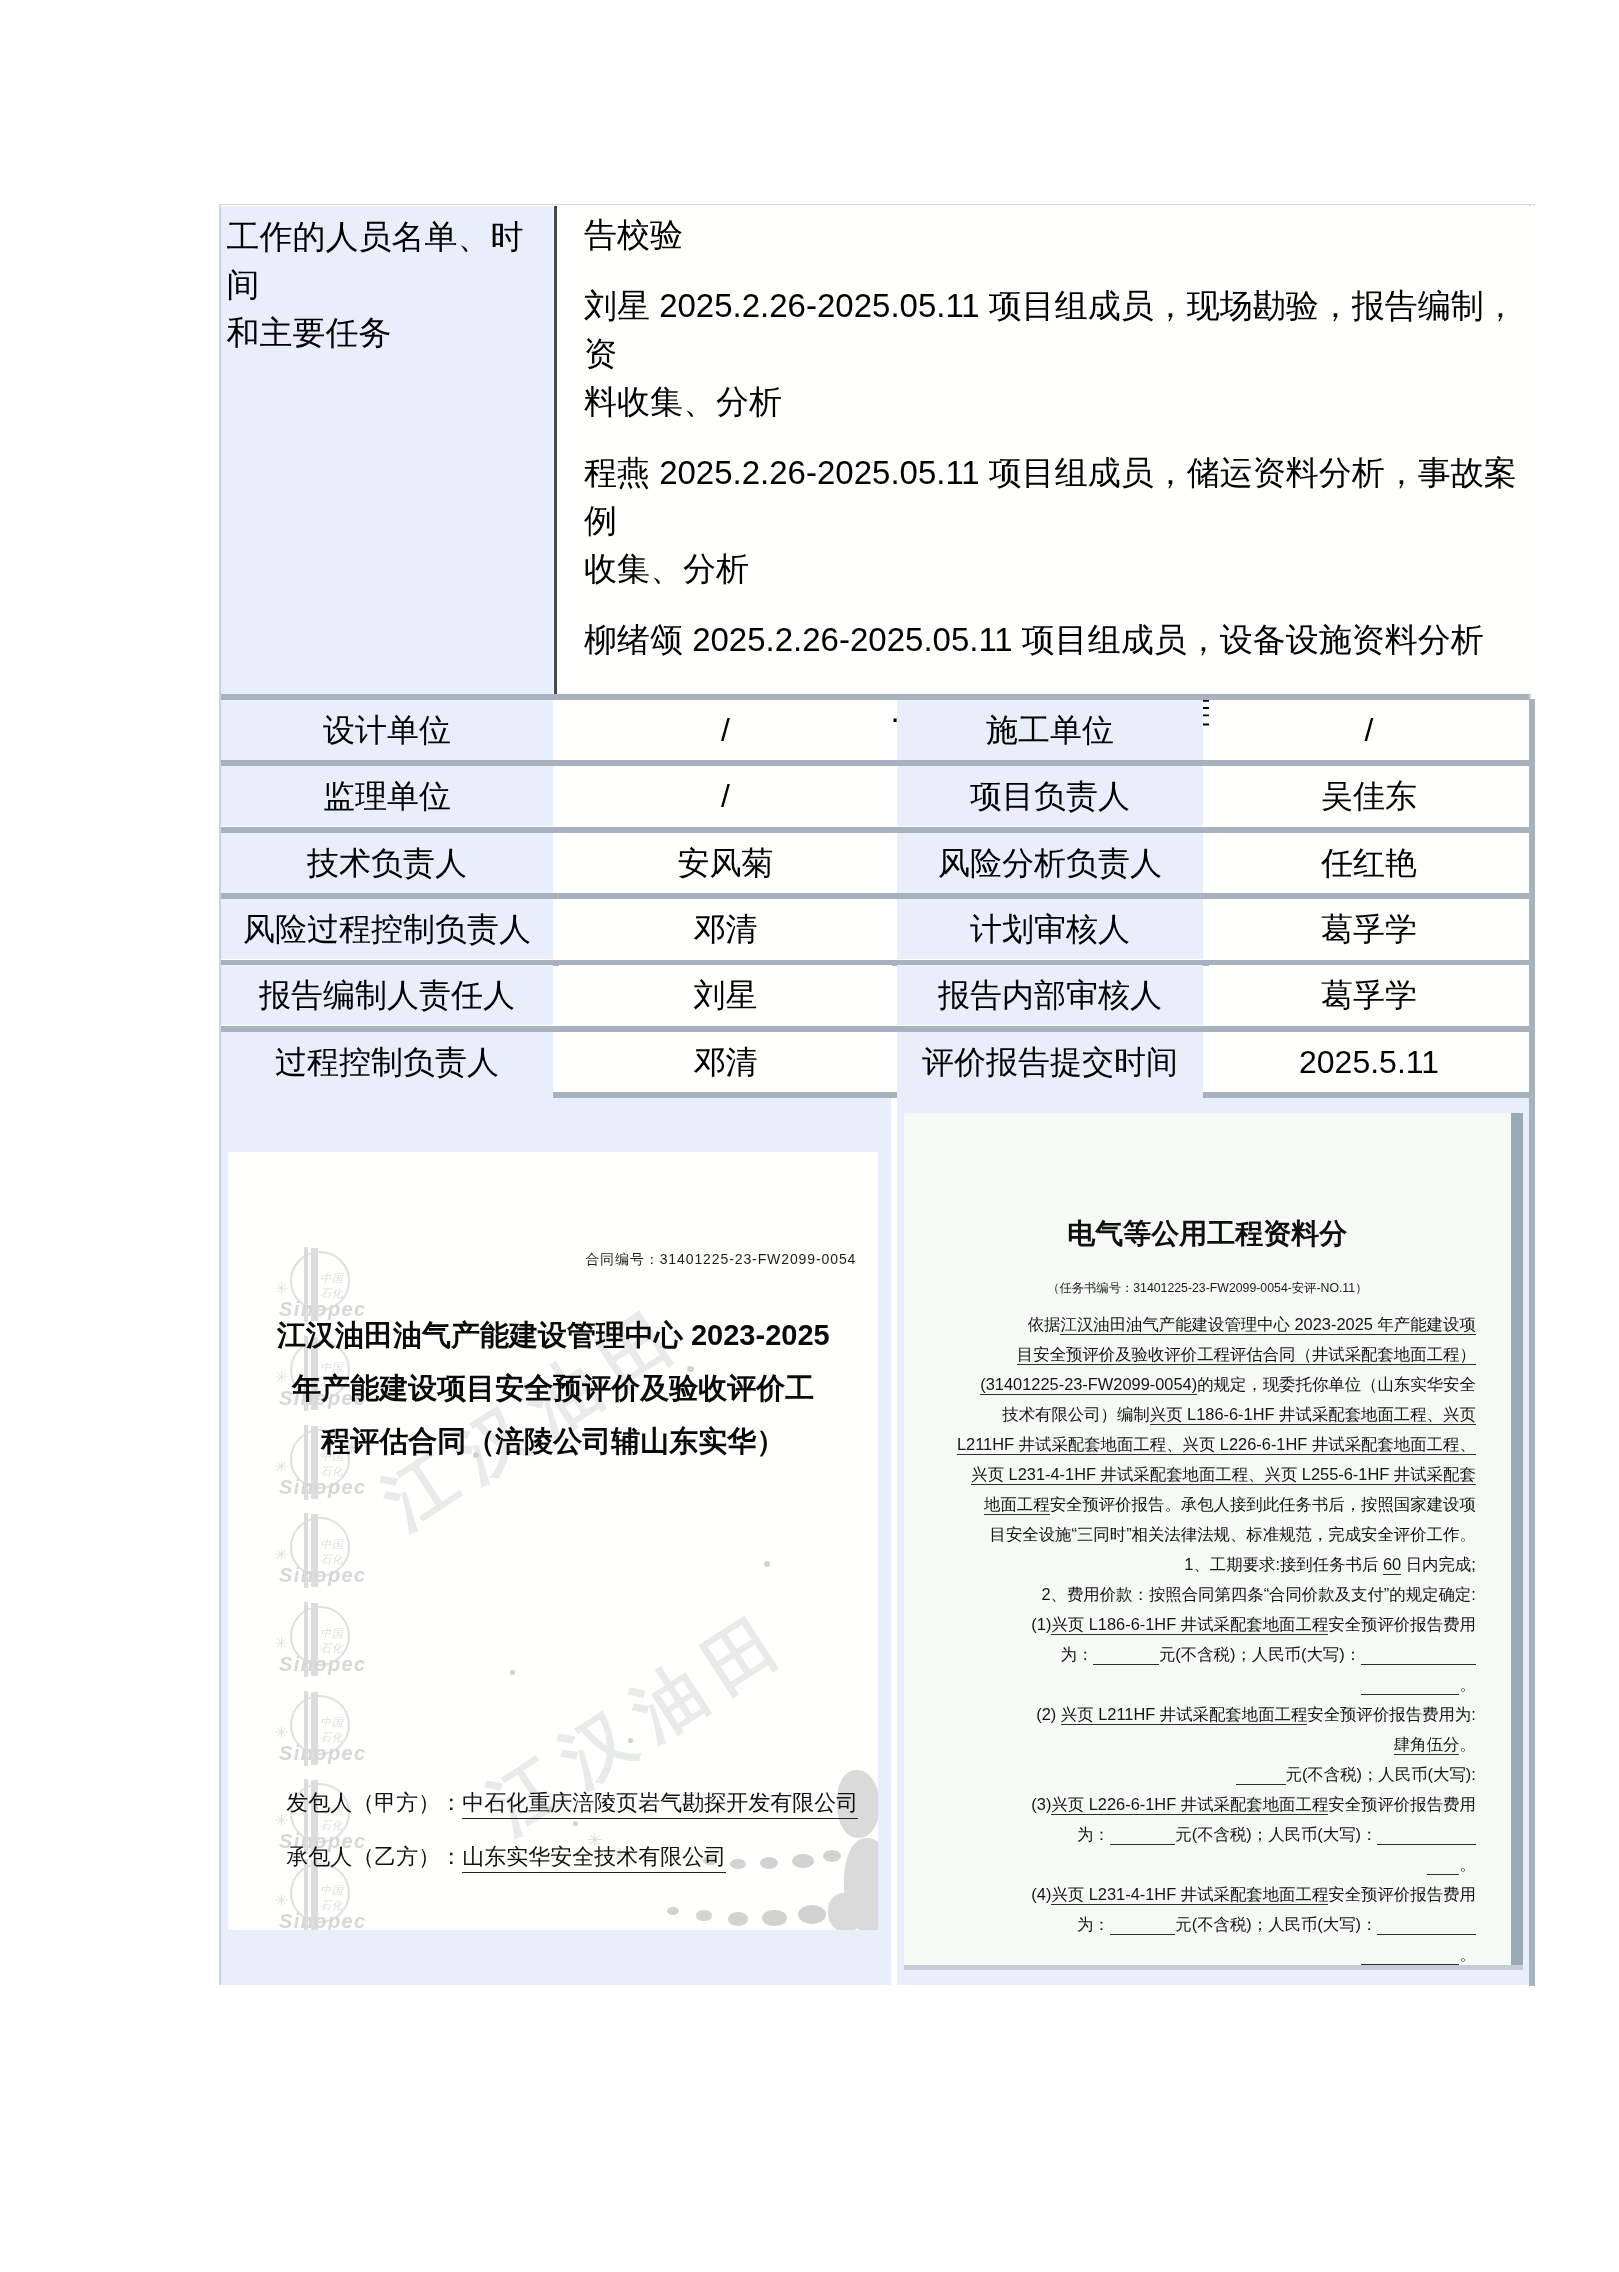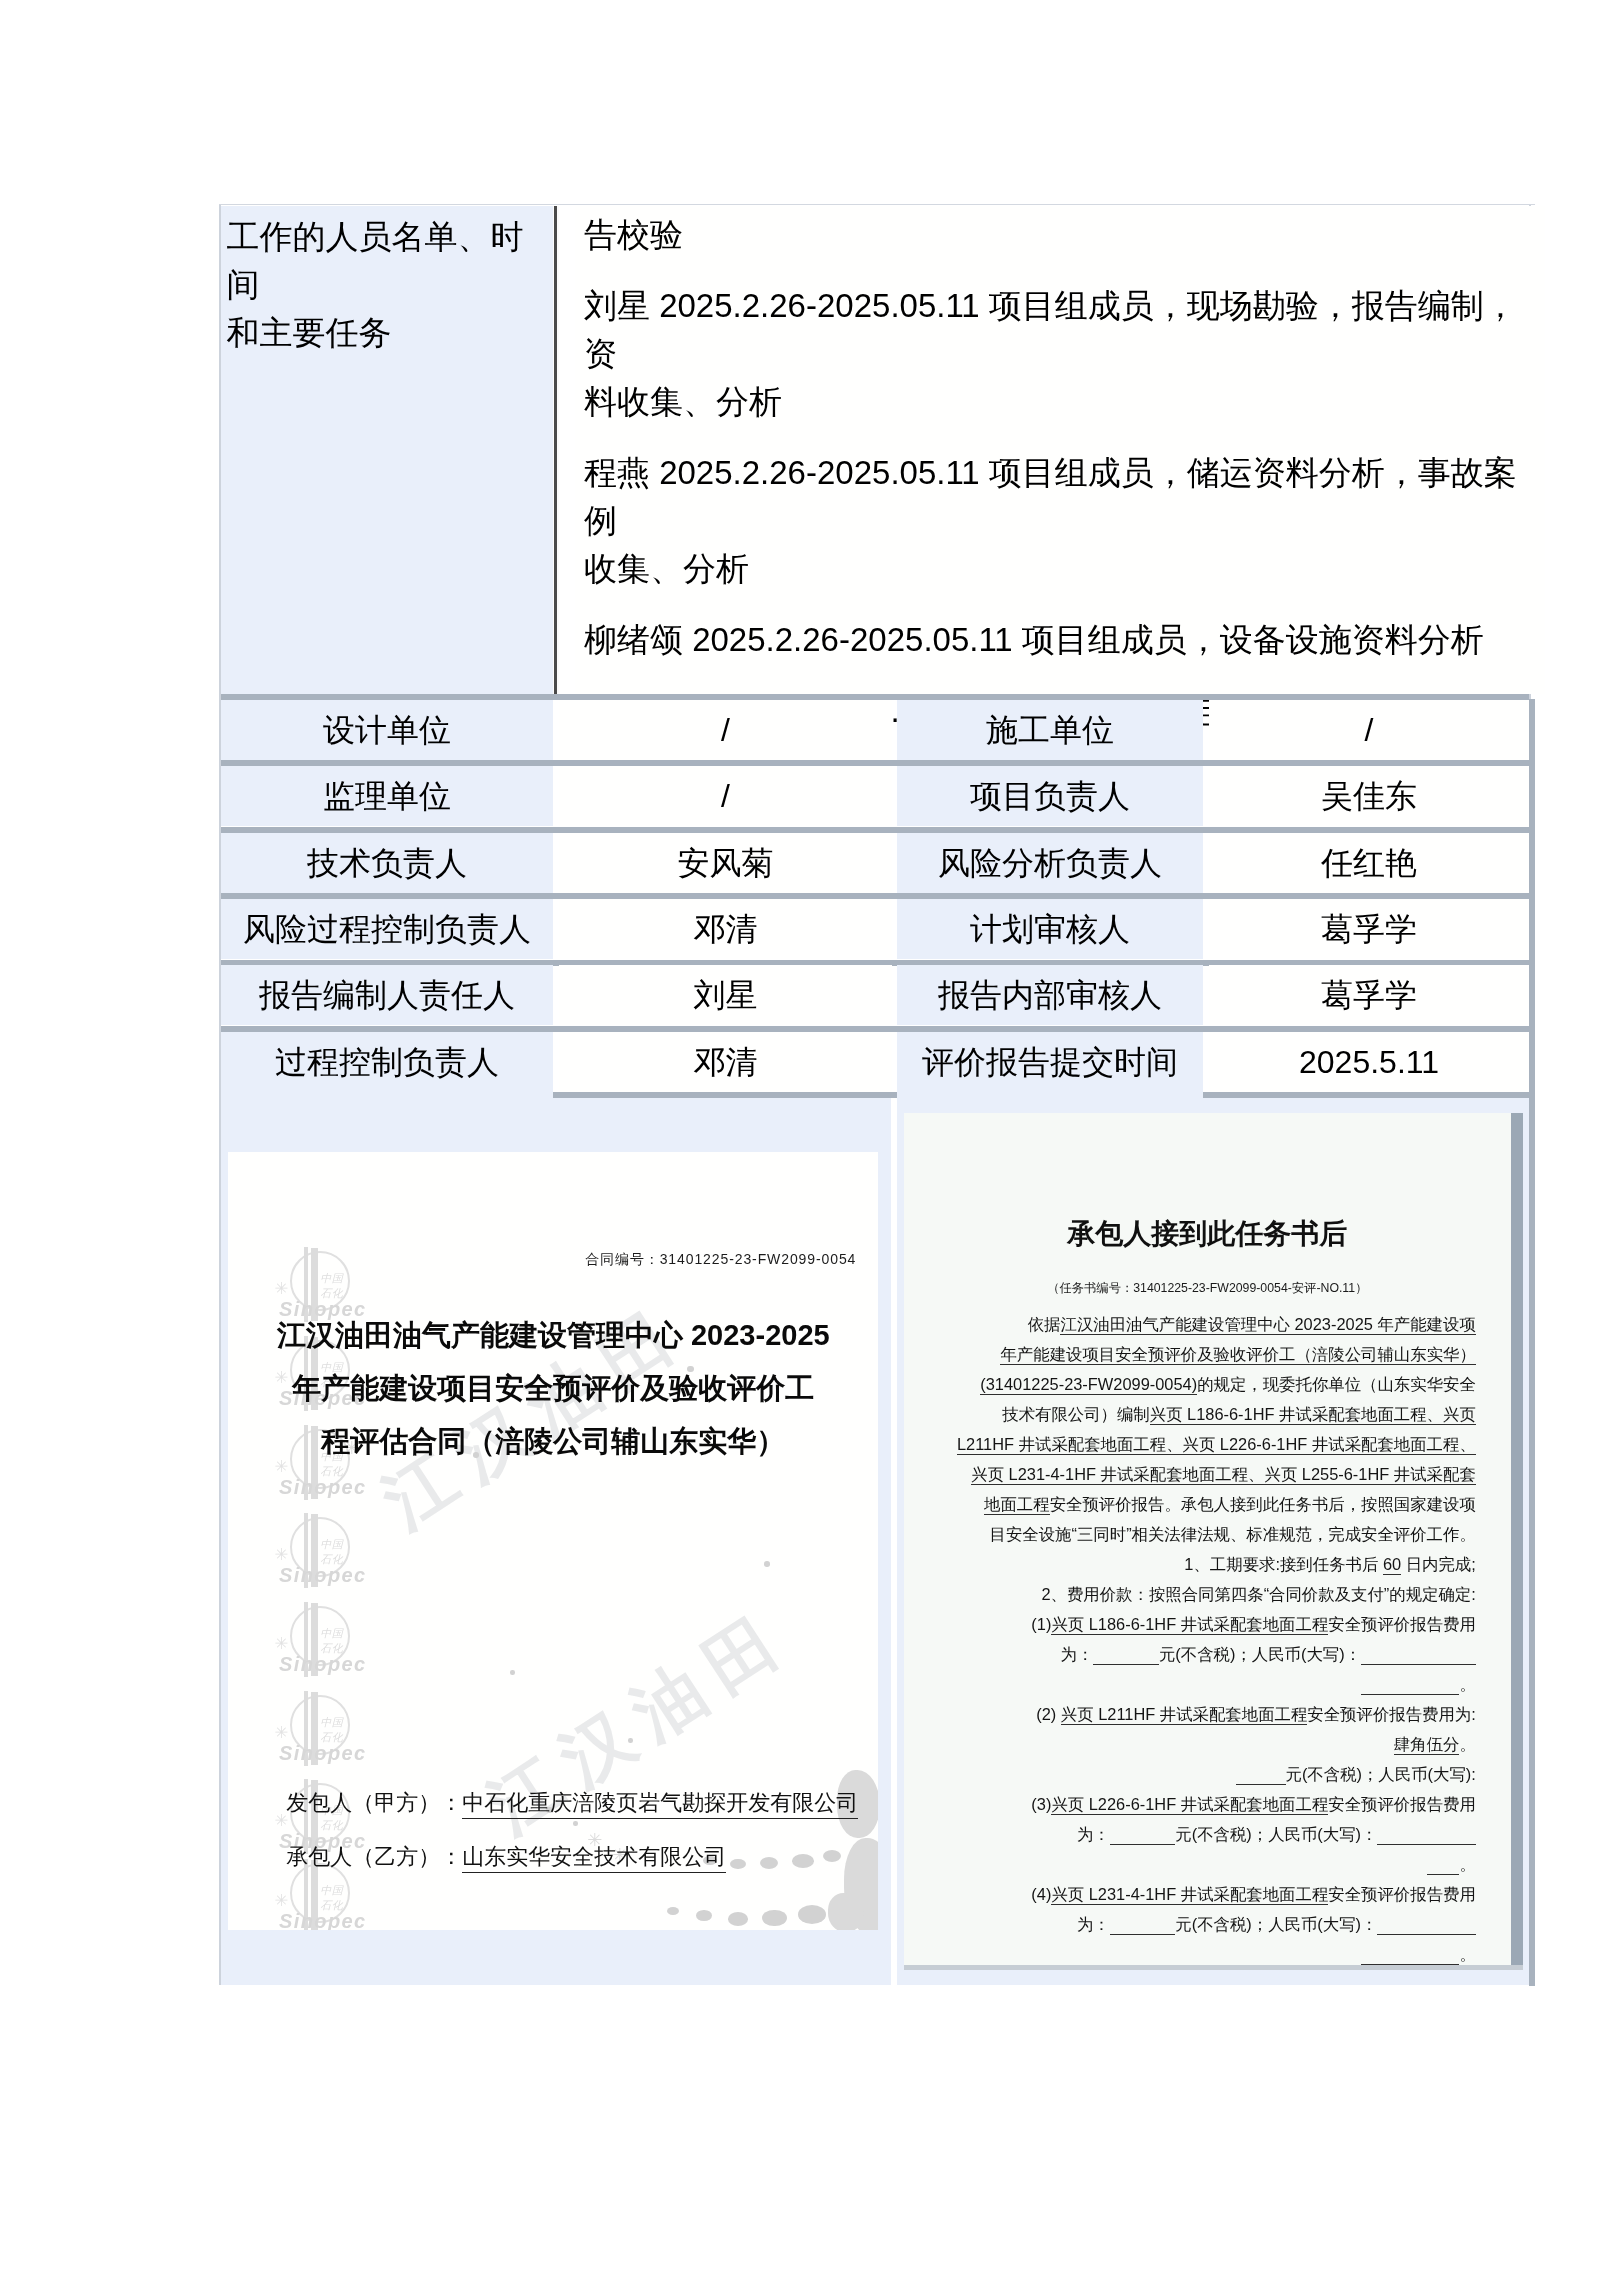--- a/index.html
+++ b/index.html
@@ -235,25 +235,25 @@
           <div>年产能建设项目安全预评价及验收评价工</div>
           <div>程评估合同（涪陵公司辅山东实华）</div>
         </div>
         <div class="party party-a"><span>发包人（甲方）：</span><span class="party-name">中石化重庆涪陵页岩气勘探开发有限公司</span></div>
         <div class="party party-b"><span>承包人（乙方）：</span><span class="party-name">山东实华安全技术有限公司</span></div>
       </div>
     </div>
 
     <div class="imgcell" style="left:676px;top:893px;width:632px;height:887px">
       <div class="scan-right">
-        <div class="task-title">承包人接到此任务书后</div>
+        <div class="task-title">电气等公用工程资料分</div>
         <div class="task-subtitle">（任务书编号：31401225-23-FW2099-0054-安评-NO.11）</div>
         <div id="rd-lines">
             <div class="rd-line indent"><span>依据</span><span class="u">江汉油田油气产能建设管理中心 2023-2025 年产能建设项</span></div>
-            <div class="rd-line"><span class="u">年产能建设项目安全预评价及验收评价工（涪陵公司辅山东实华）</span></div>
+            <div class="rd-line"><span class="u">目安全预评价及验收评价工程评估合同（井试采配套地面工程）</span></div>
             <div class="rd-line"><span class="u">(31401225-23-FW2099-0054)</span><span>的规定，现委托你单位（山东实华安全</span></div>
             <div class="rd-line"><span>技术有限公司）编制</span><span class="u">兴页 L186-6-1HF 井试采配套地面工程、兴页</span></div>
             <div class="rd-line"><span class="u">L211HF 井试采配套地面工程、兴页 L226-6-1HF 井试采配套地面工程、</span></div>
             <div class="rd-line"><span class="u">兴页 L231-4-1HF 井试采配套地面工程、兴页 L255-6-1HF 井试采配套</span></div>
             <div class="rd-line"><span class="u">地面工程</span><span>安全预评价报告。承包人接到此任务书后，按照国家建设项</span></div>
             <div class="rd-line"><span>目安全设施“三同时”相关法律法规、标准规范，完成安全评价工作。</span></div>
             <div class="rd-line indent"><span>1、工期要求:接到任务书后 </span><span class="u">60</span><span> 日内完成;</span></div>
             <div class="rd-line indent"><span>2、费用价款：按照合同第四条“合同价款及支付”的规定确定:</span></div>
             <div class="rd-line indent"><span>(1)</span><span class="u">兴页 L186-6-1HF 井试采配套地面工程</span><span>安全预评价报告费用</span></div>
             <div class="rd-line"><span>为：</span><span class="u">　　　　</span><span>元(不含税)；人民币(大写)：</span><span class="u">　　　　　　　</span></div>

